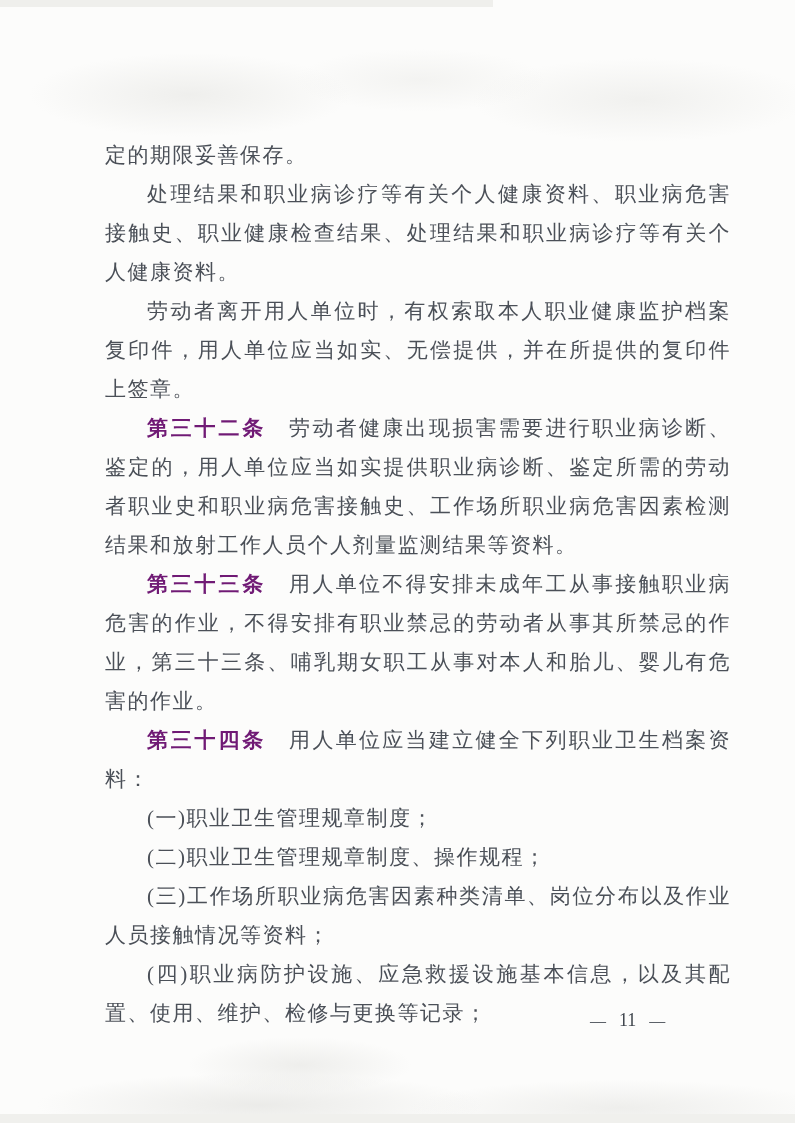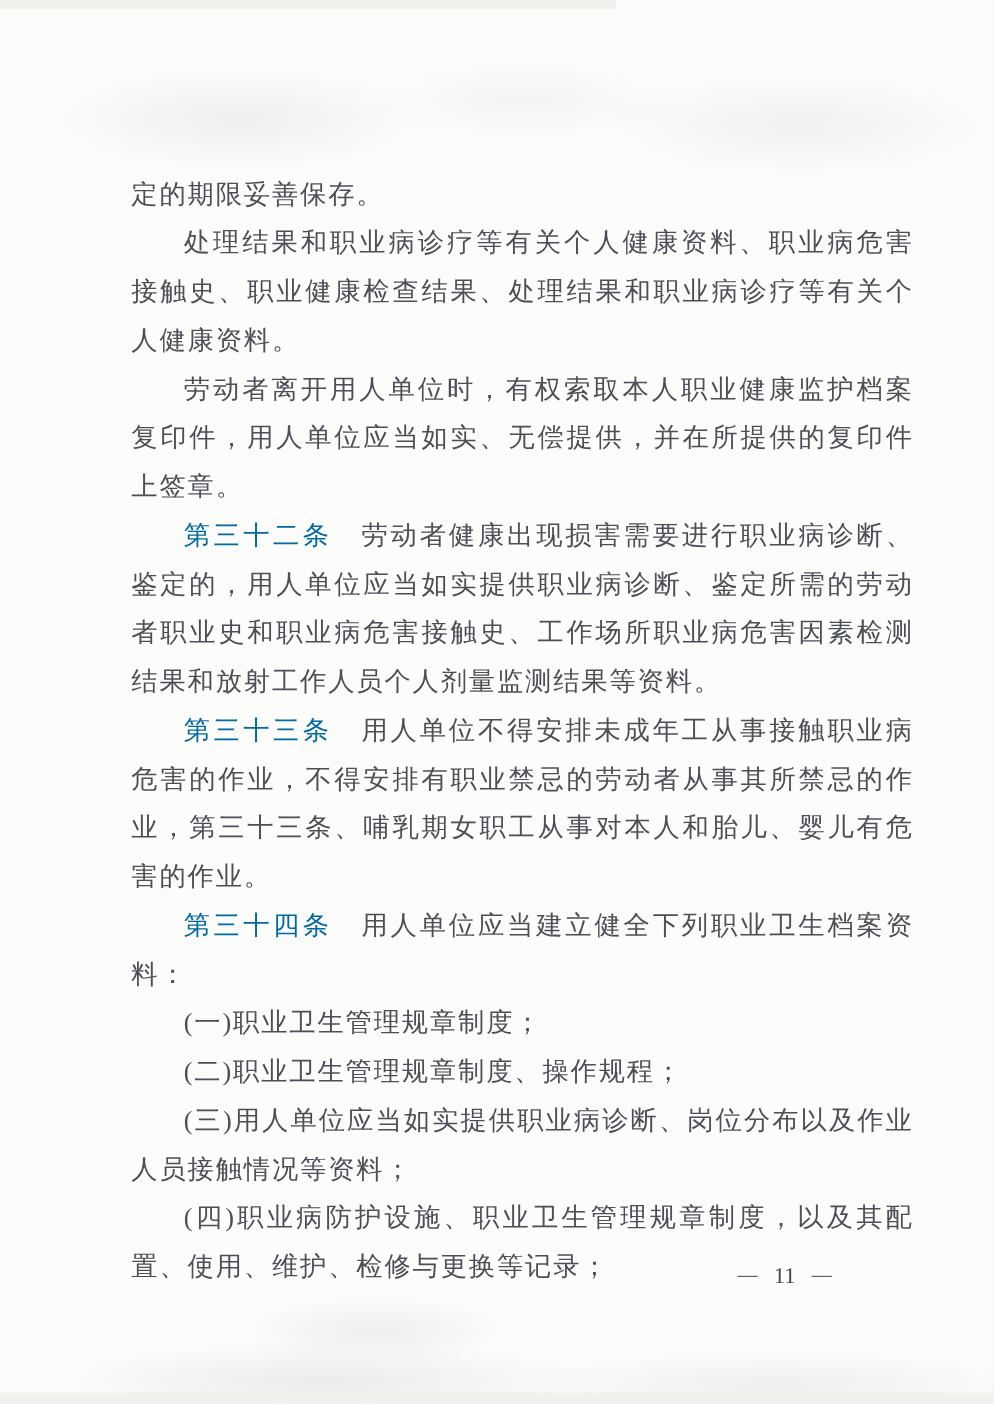--- a/index.html
+++ b/index.html
@@ -54,22 +54,22 @@
     text-align: justify;
   }
   .para {
     margin: 0;
     text-indent: 2em;
   }
   .para.continuation {
     text-indent: 0;
   }
   .article-label {
-    font-weight: normal;
-    color: #0369a1;
+    font-weight: bold;
+    color: #701a75;
     letter-spacing: 2px;
     margin-right: 1.1em;
   }
   .footer {
     position: absolute;
     left: 590px;
     top: 1010px;
     display: flex;
     align-items: center;
     gap: 13px;
@@ -103,23 +103,23 @@
     <p class="para"><b class="article-label">第三十二条</b><span>劳动者健康出现损害需要进行职业病诊断、鉴定的，用人单位应当如实提供职业病诊断、鉴定所需的劳动者职业史和职业病危害接触史、工作场所职业病危害因素检测结果和放射工作人员个人剂量监测结果等资料。</span></p>
 
     <p class="para"><b class="article-label">第三十三条</b><span>用人单位不得安排未成年工从事接触职业病危害的作业，不得安排有职业禁忌的劳动者从事其所禁忌的作业，第三十三条、哺乳期女职工从事对本人和胎儿、婴儿有危害的作业。</span></p>
 
     <p class="para"><b class="article-label">第三十四条</b><span>用人单位应当建立健全下列职业卫生档案资料：</span></p>
 
     <p class="para">(一)职业卫生管理规章制度；</p>
 
     <p class="para">(二)职业卫生管理规章制度、操作规程；</p>
 
-    <p class="para">(三)用人单位应当如实提供职业病诊断、岗位分布以及作业人员接触情况等资料；</p>
+    <p class="para">(三)工作场所职业病危害因素种类清单、岗位分布以及作业人员接触情况等资料；</p>
 
-    <p class="para">(四)职业病防护设施、职业卫生管理规章制度，以及其配置、使用、维护、检修与更换等记录；</p>
+    <p class="para">(四)职业病防护设施、应急救援设施基本信息，以及其配置、使用、维护、检修与更换等记录；</p>
 
   </main>
 
   <footer class="footer">
     <span class="dash">—</span>
     <span class="page-num">11</span>
     <span class="dash">—</span>
   </footer>
 
   <div class="edge-strip-bottom"></div>

